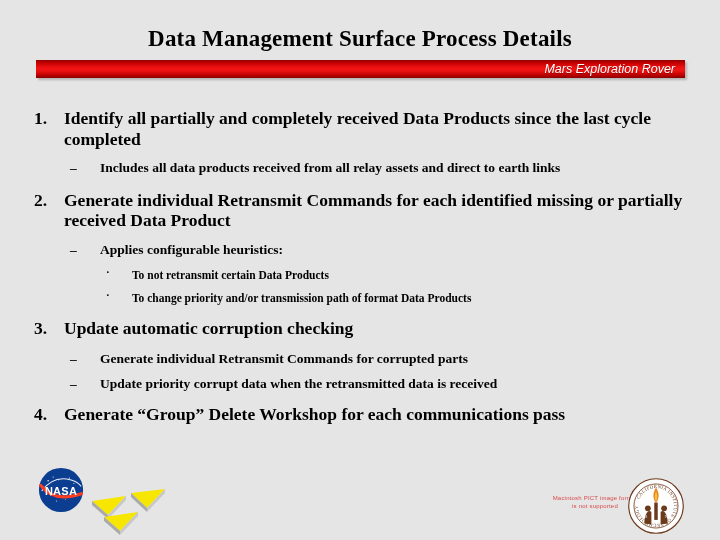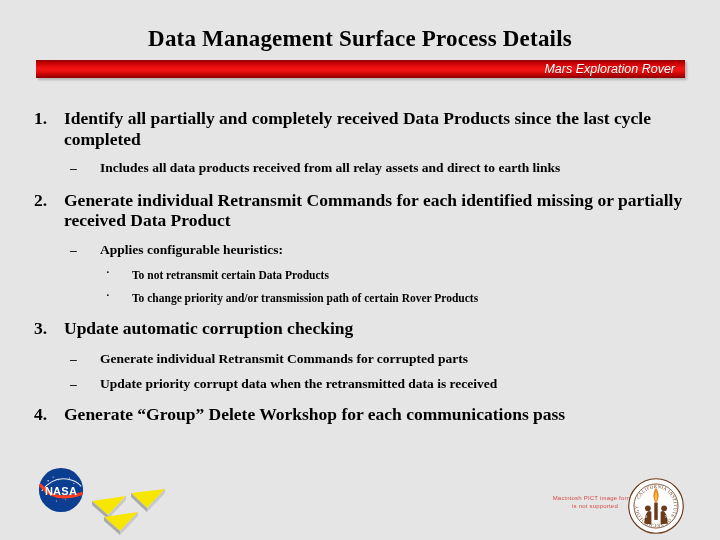--- a/index.html
+++ b/index.html
@@ -245,21 +245,21 @@
     <div class="sp-d"></div>
 
     <div class="lvl3">
       <span class="dot">·</span>
       <span class="txt">To not retransmit certain Data Products</span>
     </div>
     <div class="sp-d"></div>
 
     <div class="lvl3">
       <span class="dot">·</span>
-      <span class="txt">To change priority and/or transmission path of certain Rover Products</span>
+      <span class="txt">To change priority and/or transmission path of format Data Products</span>
     </div>
     <div class="sp-a"></div>
 
     <div class="lvl1">
       <span class="num">3.</span>
       <span class="txt">Update automatic corruption checking</span>
     </div>
     <div class="sp-b"></div>
 
     <div class="lvl2">

